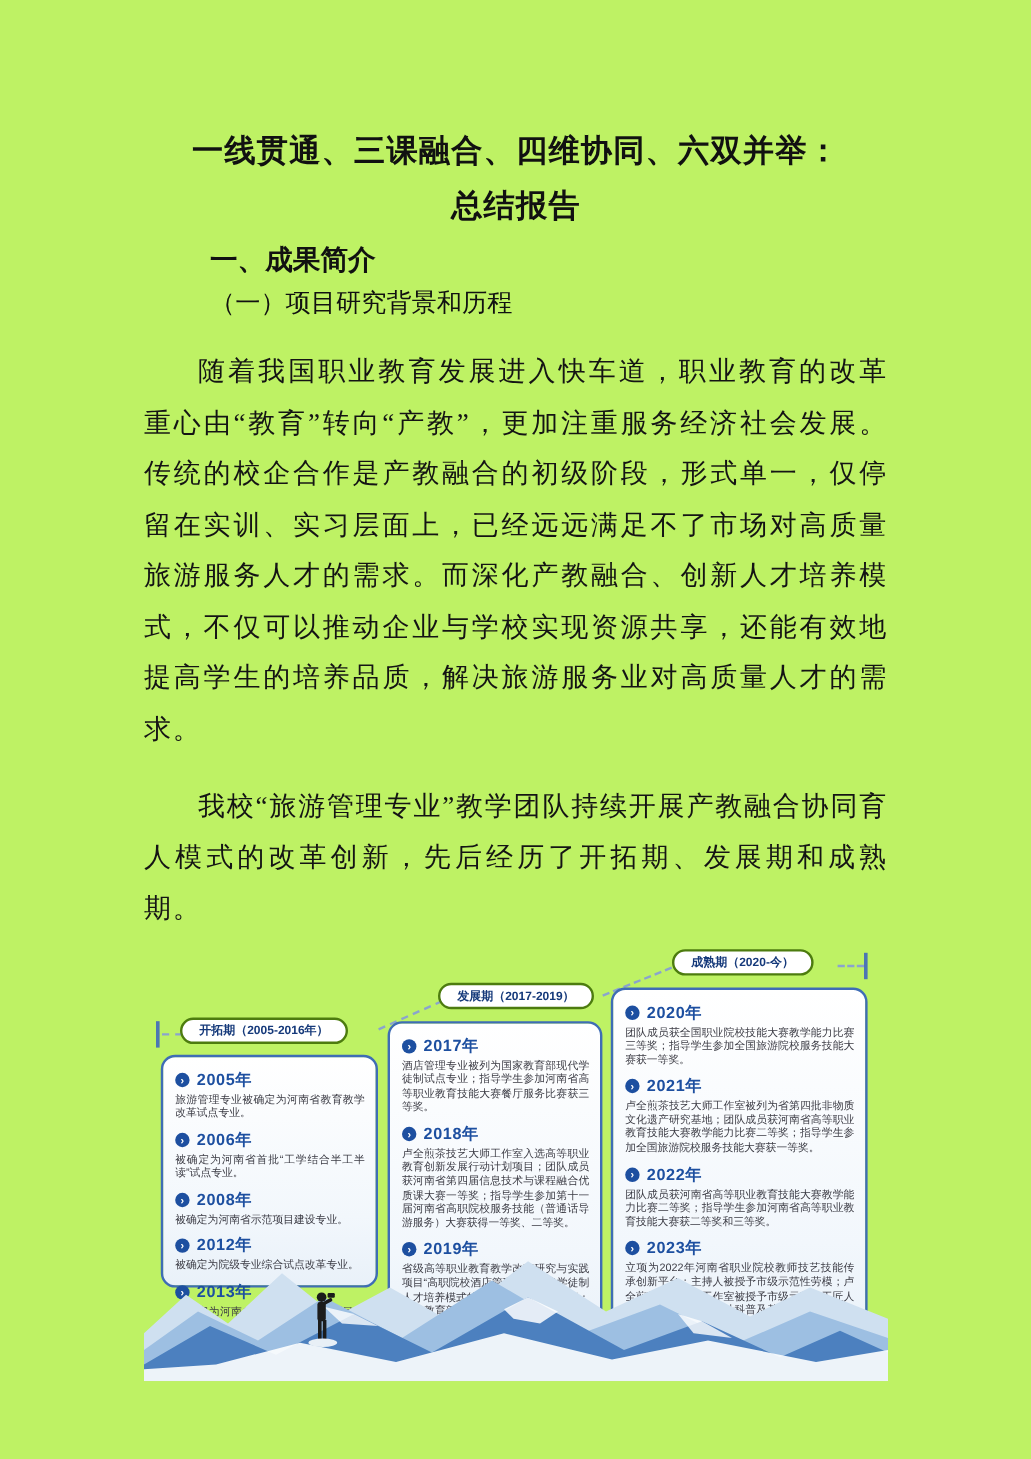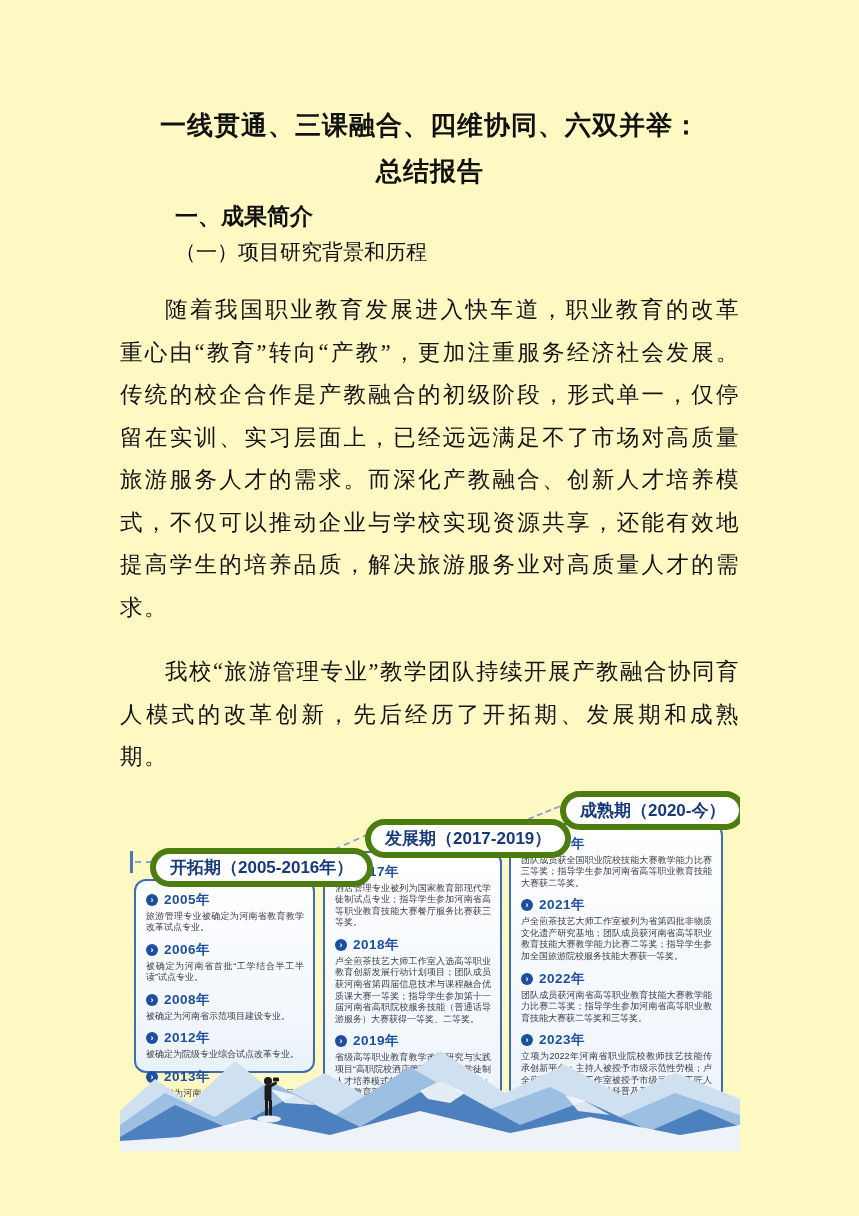--- a/index.html
+++ b/index.html
@@ -1,21 +1,21 @@
 <!DOCTYPE html>
 <html><head>
 <meta charset="utf-8">
 <style>
   * { margin: 0; padding: 0; box-sizing: border-box; }
   html, body { background: #ffffff; }
   .page {
     position: relative;
     width: 859px;
     height: 1216px;
-    background: #fef9c3;
+    background: #bef264;
     overflow: hidden;
     font-family: "Liberation Sans", sans-serif;
     color: #1a1a1a;
   }
   .content { position: absolute; left: 120px; top: 0; width: 620px; }
 
   .doc-title {
     margin-top: 102px;
     text-align: center;
     font-size: 26px;
@@ -67,24 +67,24 @@
     width: 3px; height: 22px;
     background: #4c76b4;
   }
   .ig-dash {
     position: absolute;
     border-top: 2px dashed #8aa4cd;
   }
   .ig-pill {
     position: absolute;
     background: #ffffff;
-    border: 6px solid #4d7c0f;
+    border: 2px solid #4d7c0f;
     border-radius: 999px;
     padding: 2px 14px;
-    font-size: 17px;
+    font-size: 10px;
     font-weight: 700;
     color: #15397a;
     white-space: nowrap;
     z-index: 3;
   }
   .ig-card {
     position: absolute;
     background: linear-gradient(180deg, #ffffff 0%, #f2f7fc 70%, #e9f1f9 100%);
     border: 2px solid #3f6db5;
     border-radius: 12px;
@@ -215,21 +215,21 @@
           <div class="ig-text">省级高等职业教育教学改革研究与实践项目“高职院校酒店管理专业现代学徒制人才培养模式的研究与实践”顺利结项；国家教育部现代学徒制试点专业顺利通过验收；指导学生参加全国职业院校技能大赛高职组河南省选拔赛“导游服务”获三等奖</div>
         </div>
       </div>
 
       <div class="ig-card" style="left:389px; top:38px; width:214px; height:304px;">
         <div class="ig-item">
           <div class="ig-year-row">
             <span class="ig-ico">›</span>
             <span class="ig-year">2020年</span>
           </div>
-          <div class="ig-text">团队成员获全国职业院校技能大赛教学能力比赛三等奖；指导学生参加河南省高等职业教育技能大赛获二等奖。</div>
+          <div class="ig-text">团队成员获全国职业院校技能大赛教学能力比赛三等奖；指导学生参加全国旅游院校服务技能大赛获一等奖。</div>
         </div>
         <div class="ig-item">
           <div class="ig-year-row">
             <span class="ig-ico">›</span>
             <span class="ig-year">2021年</span>
           </div>
           <div class="ig-text">卢全煎茶技艺大师工作室被列为省第四批非物质文化遗产研究基地；团队成员获河南省高等职业教育技能大赛教学能力比赛二等奖；指导学生参加全国旅游院校服务技能大赛获一等奖。</div>
         </div>
         <div class="ig-item">
           <div class="ig-year-row">

